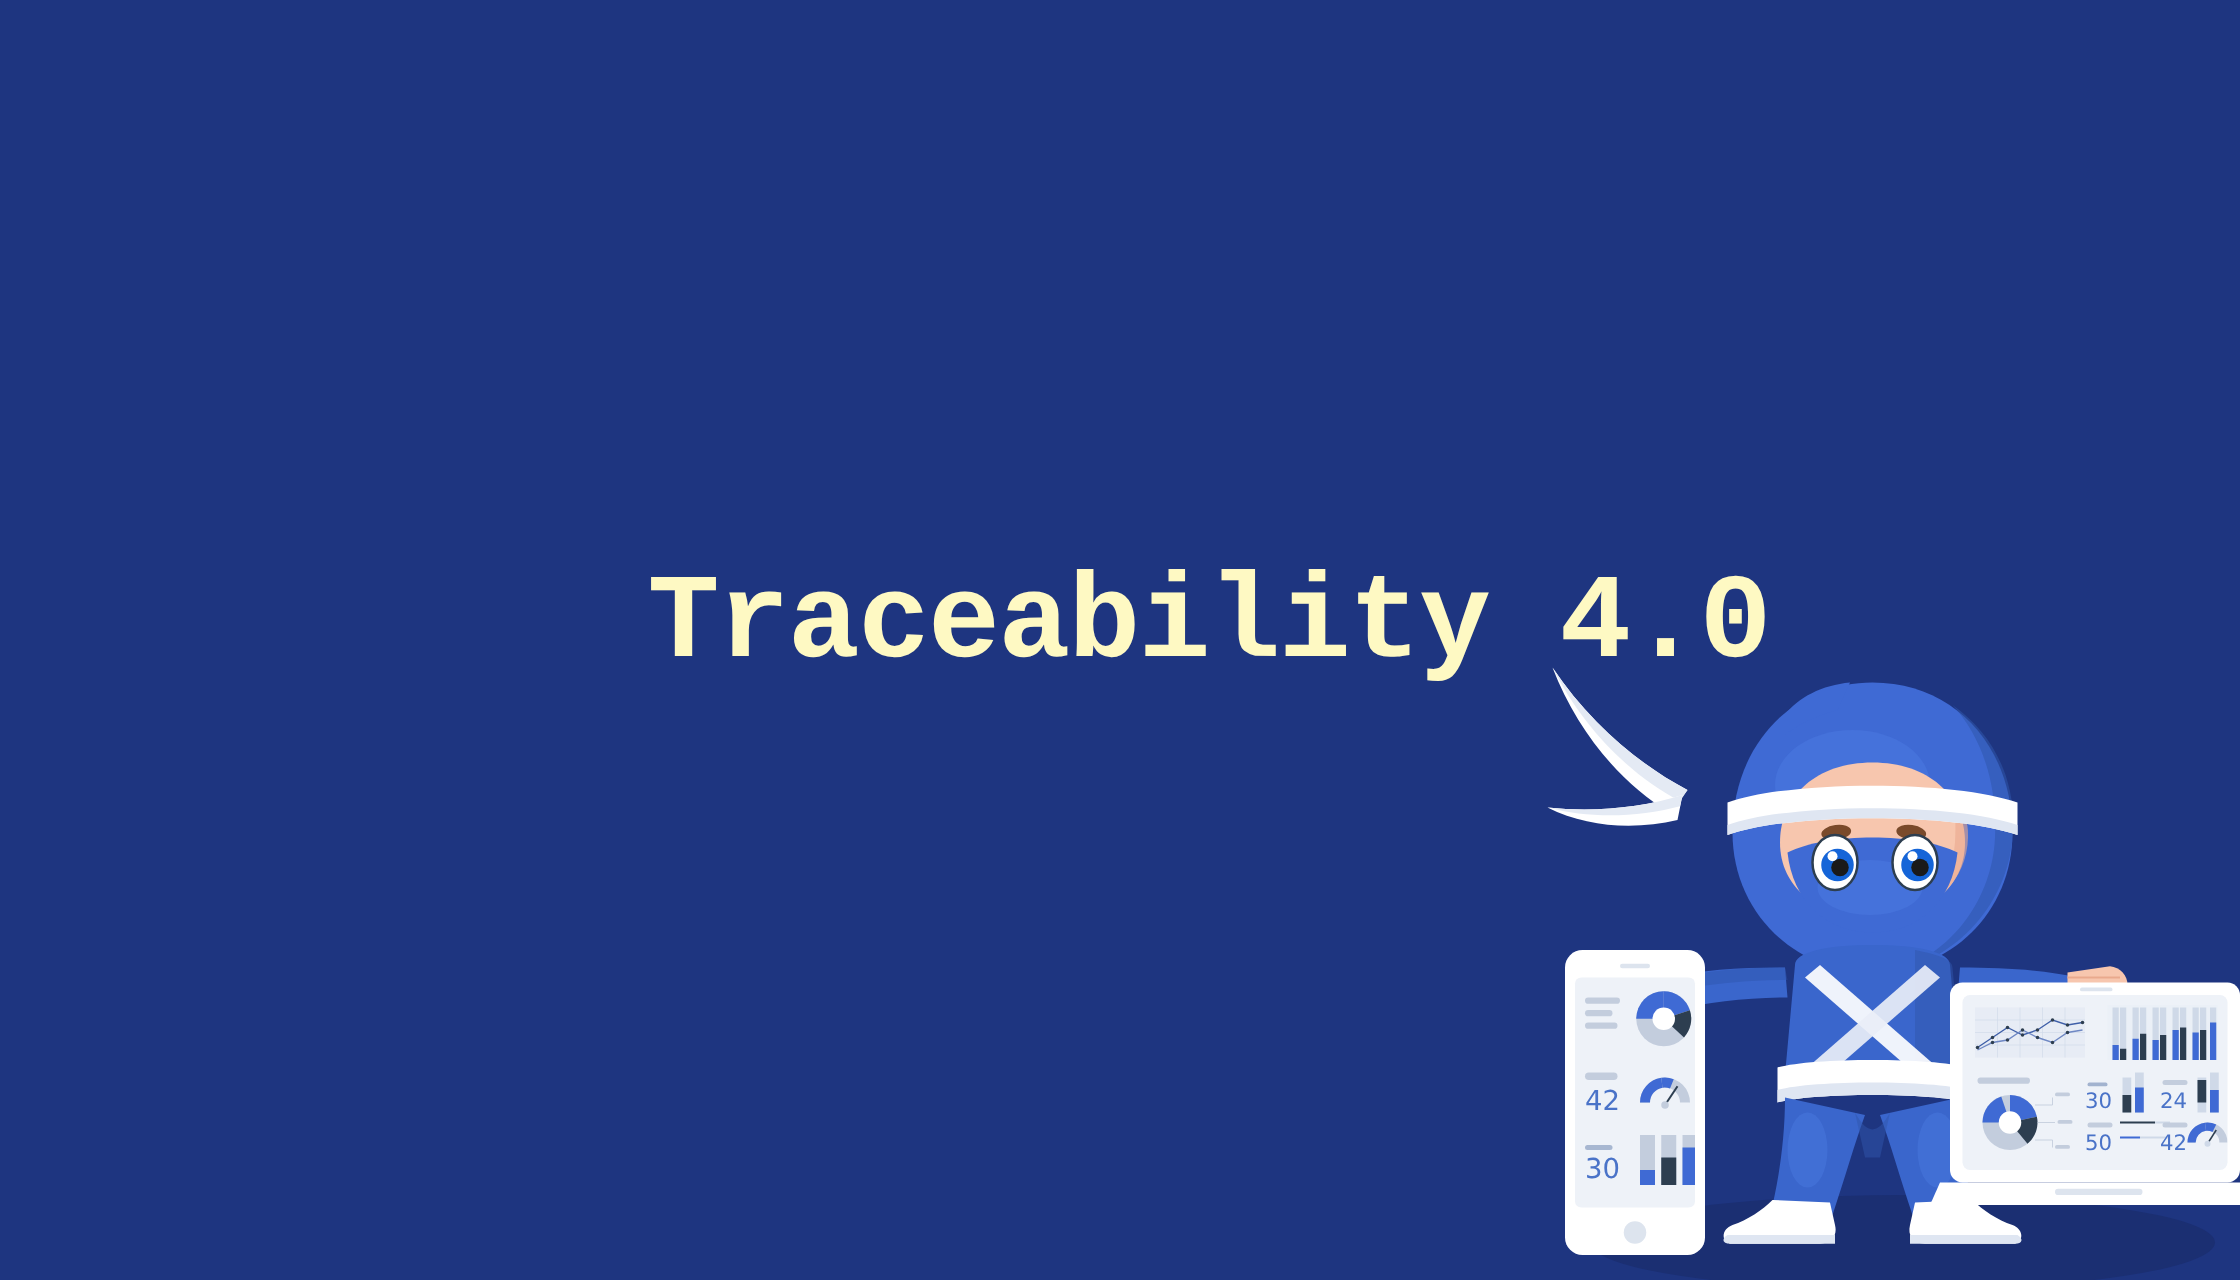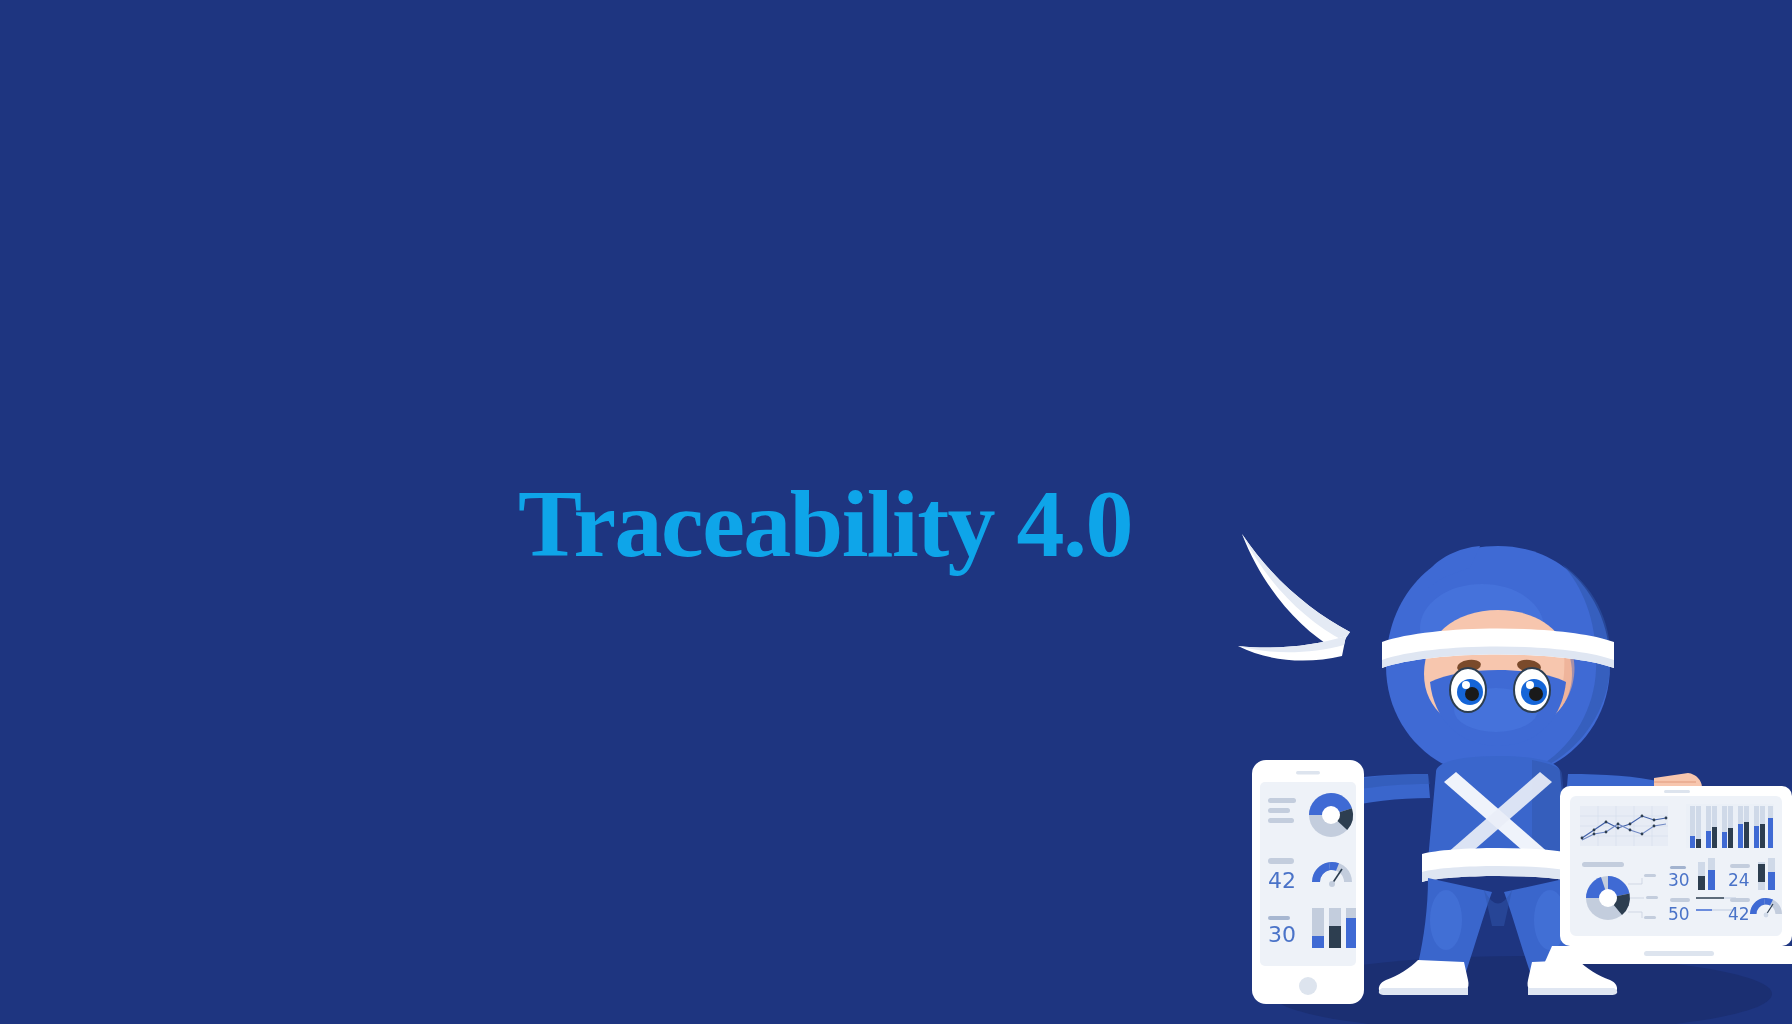--- a/index.html
+++ b/index.html
@@ -11,28 +11,28 @@
   }
   #slide {
     position:absolute; inset:0;
     width:1792px; height:1024px;
     background:#1e3580;
     overflow:hidden;
   }
   
   #title {
     position:absolute;
-    left:518px; top:472px;
+    left:518px; top:448px;
     font-size:96px;
     font-weight:800;
     letter-spacing:-1.5px;
-    color:#0ea5e9;
+    color:#fef9c3;
     line-height:1.08;
     white-space:nowrap;
-    font-family:Liberation Serif, serif;
+    font-family:Liberation Mono, monospace;
   }
   
   #illustration {
     position:absolute;
     right:0; bottom:0;
     width:560px; height:500px;
   }
   #illustration svg { display:block; width:100%; height:100%; }
 </style>
 </head>

